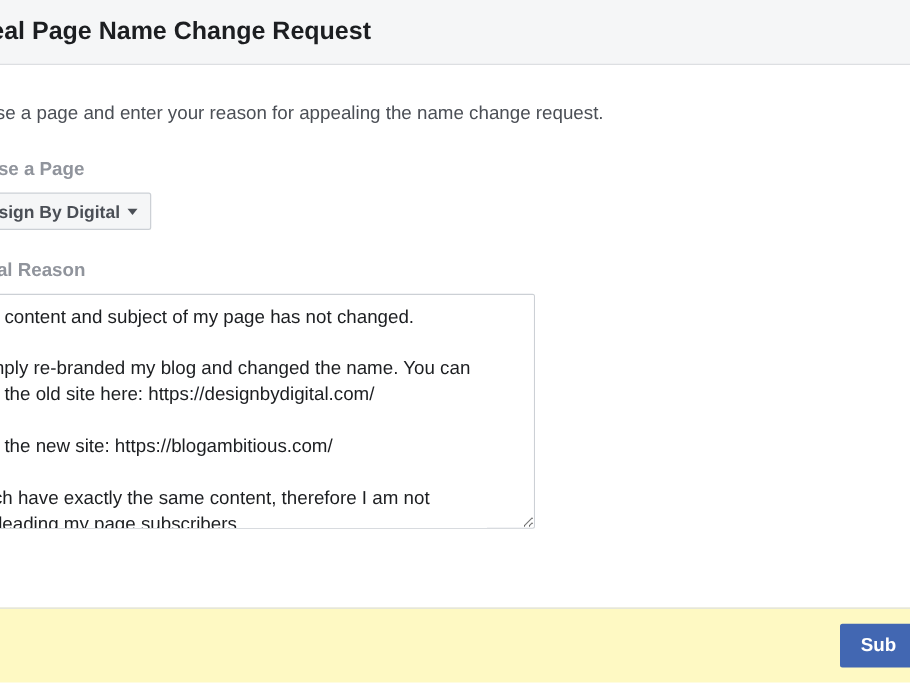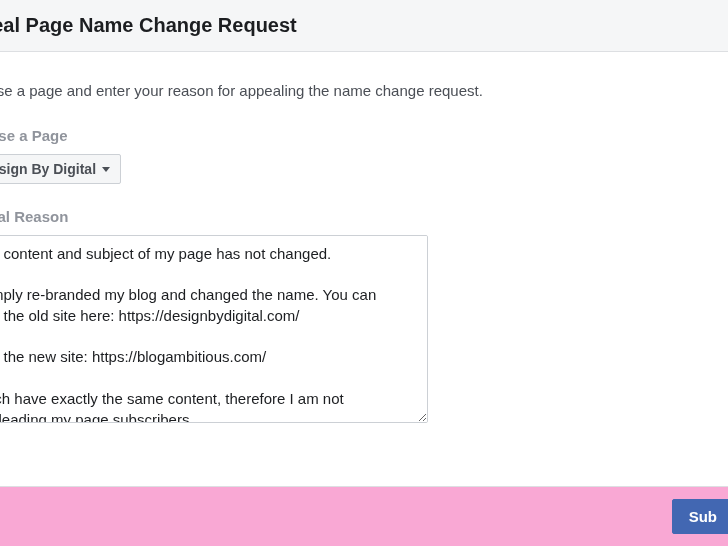--- a/index.html
+++ b/index.html
@@ -73,21 +73,21 @@
       resize: both;
       font-family: Helvetica, Arial, sans-serif;
       overflow: auto;
     }
     .footer {
       position: absolute;
       bottom: 0;
       left: 0;
       right: 0;
       border-top: 1px solid #dddfe2;
-      background: #f9a8d4;
+      background: #fef9c3;
       padding: 12px 0;
       display: flex;
       justify-content: flex-end;
     }
     .submit-btn {
       background: #4267b2;
       color: #fff;
       font-size: 15px;
       font-weight: bold;
       border: 1px solid #4267b2;

